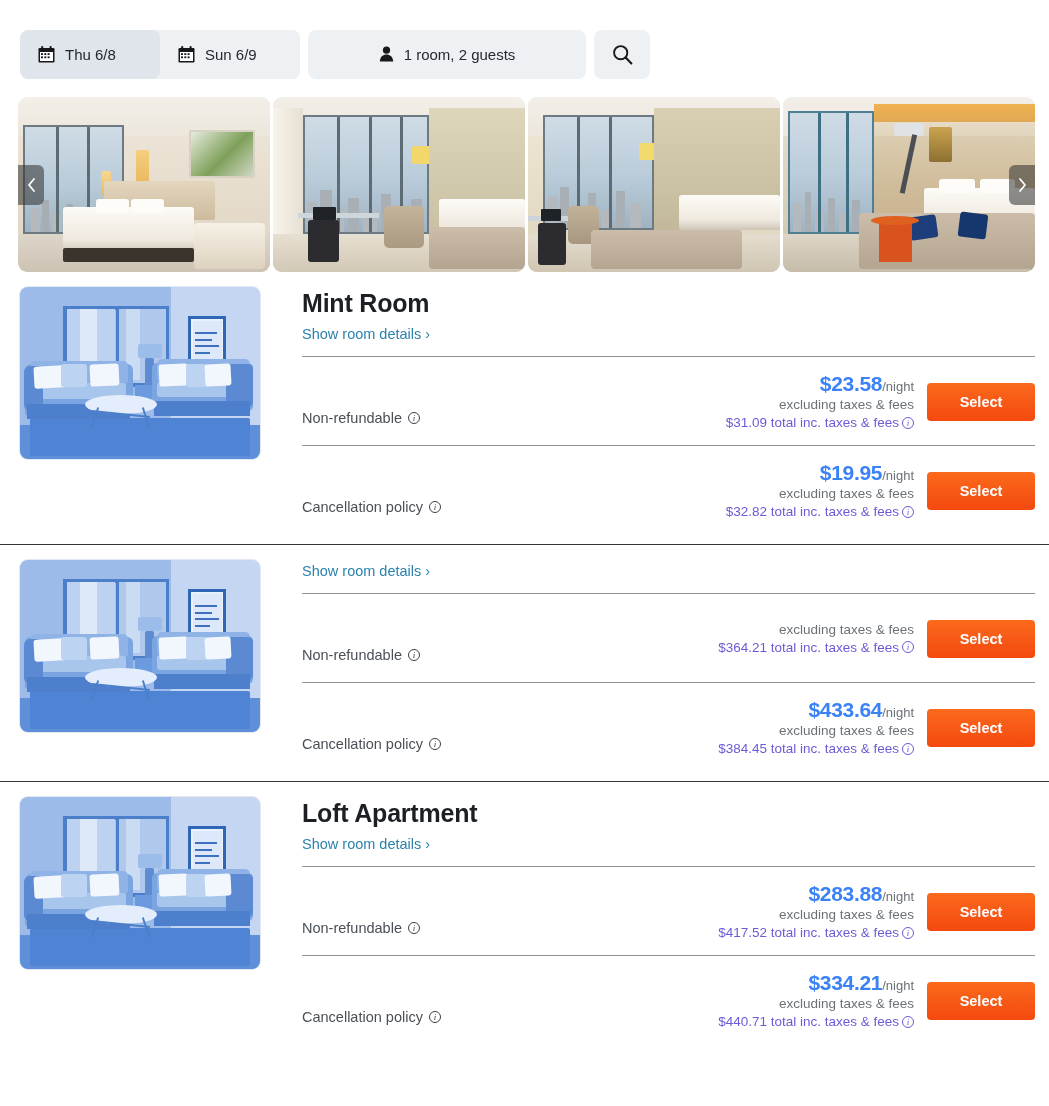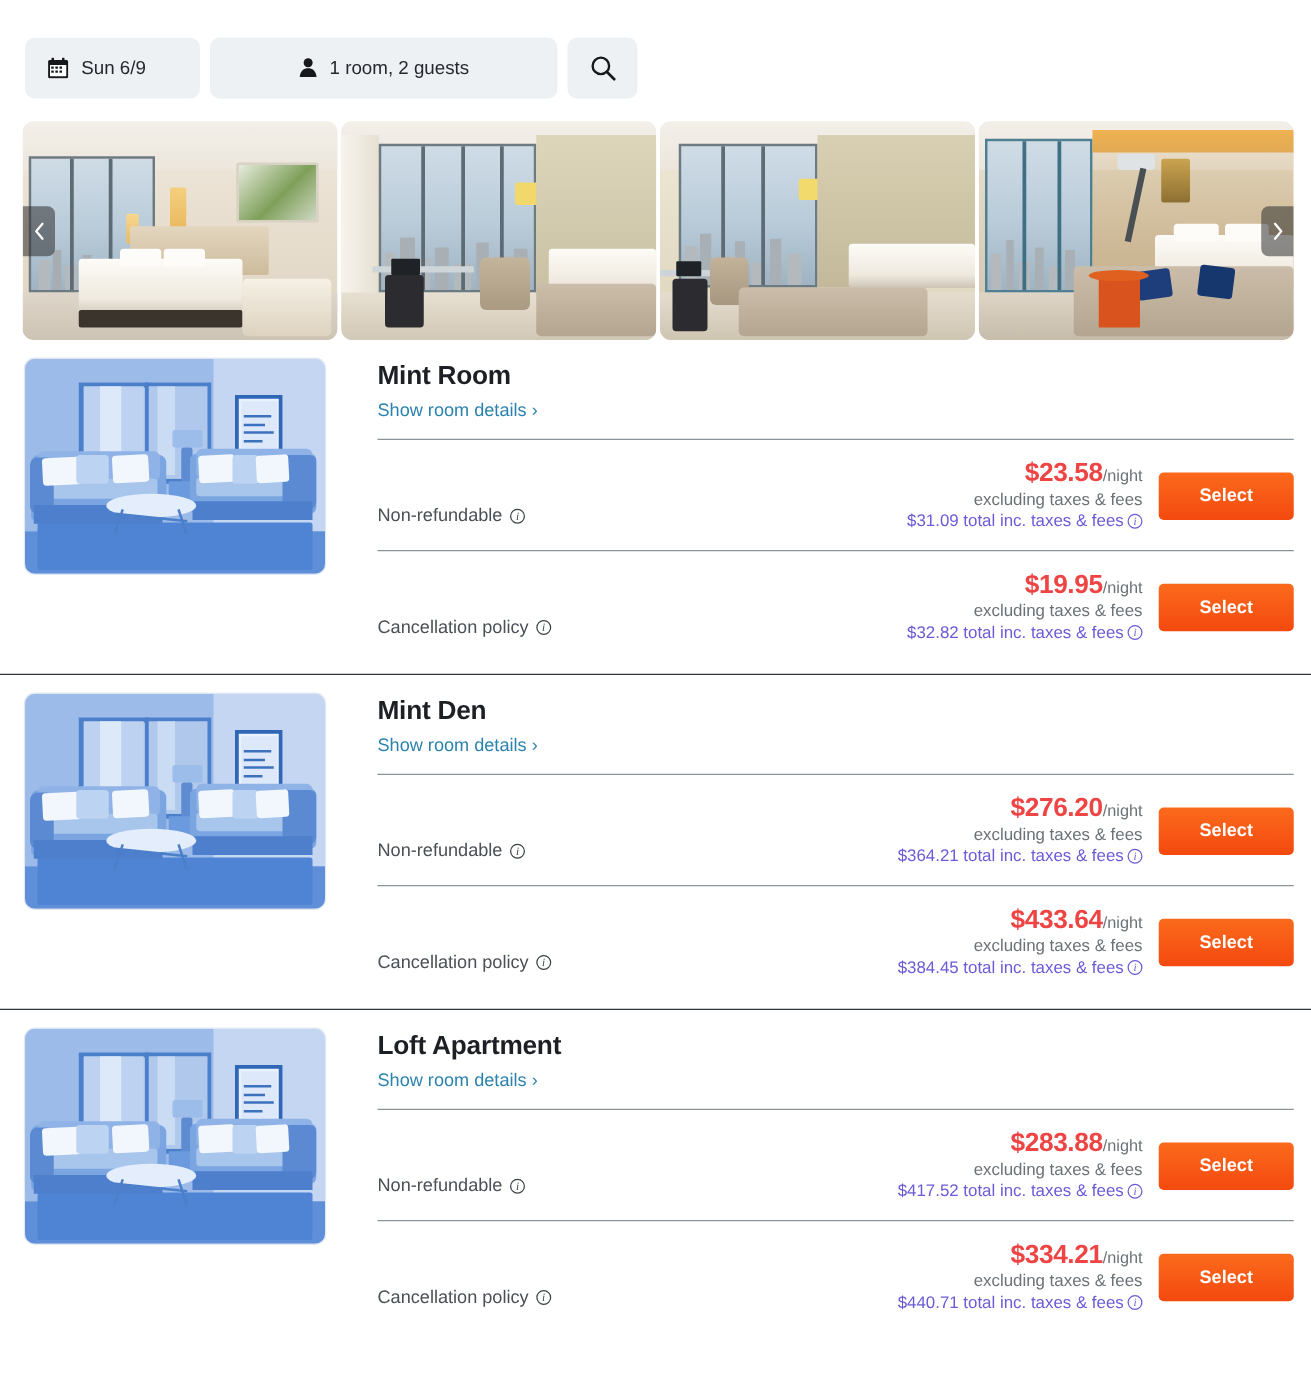--- a/index.html
+++ b/index.html
@@ -201,21 +201,21 @@
     left:27%; top:63%; width:30%; height:11%;
     background:#e3edfb; border-radius:50%;
   }
   .il-tableLeg { background:#4b7fc9; width:2px; }
   .il-lampShade { left:49%; top:33%; width:10%; height:8%; background:#9cbce9; border-radius:2px;}
   .il-lampBody { left:52%; top:41%; width:4%; height:17%; background:#5e8bd1; border-radius:2px;}
   .il-sideTable { left:48%; top:57%; width:12%; height:13%; background:#6c9ade; }
 
   .room-right { flex: 1 1 auto; padding-left: 42px; padding-top: 2px; }
   .room-title {
-    font-size: 21px;
+    font-size: 25px;
     font-weight: bold;
     color: #1c2024;
     margin: 0 0 7px 0;
     letter-spacing: -0.2px;
   }
   .room-details-link {
     display: inline-block;
     font-size: 14.5px;
     color: #2b82ad;
     cursor: pointer;
@@ -238,21 +238,21 @@
     margin-top: 32px;
   }
   .rate-price-block {
     text-align: right;
     padding-right: 13px;
     line-height: 1.18;
   }
   .price-main {
     font-size: 21px;
     font-weight: bold;
-    color: #ef4444;
+    color: #3b82f6;
     letter-spacing: -0.3px;
   }
   .price-unit {
     font-size: 13px;
     font-weight: normal;
     color: #6b7277;
   }
   .price-excl {
     font-size: 13.5px;
     color: #6b7277;
@@ -292,20 +292,37 @@
     vertical-align: 1px;
   }
   .info-i.purple { color: #6a5bd6; }
   .info-i.gray { color: #3c4247; }
 </style>
 </head>
 <body>
 
 <div class="searchbar">
   <div class="date-group">
+    <div class="date-field active">
+      <span>
+        <svg class="icon-svg" width="17" height="17" viewBox="0 0 17 17" aria-hidden="true">
+          <rect x="0.5" y="2" width="16" height="14.5" rx="1.2" fill="#16181b"></rect>
+          <rect x="2" y="6" width="13" height="9" fill="#ffffff"></rect>
+          <rect x="3" y="7.2" width="2" height="1.8" fill="#16181b"></rect>
+          <rect x="6.3" y="7.2" width="2" height="1.8" fill="#16181b"></rect>
+          <rect x="9.6" y="7.2" width="2" height="1.8" fill="#16181b"></rect>
+          <rect x="3" y="10.4" width="2" height="1.8" fill="#16181b"></rect>
+          <rect x="6.3" y="10.4" width="2" height="1.8" fill="#16181b"></rect>
+          <rect x="9.6" y="10.4" width="2" height="1.8" fill="#16181b"></rect>
+          <rect x="3.2" y="0" width="2" height="3.2" rx="0.8" fill="#16181b"></rect>
+          <rect x="11.6" y="0" width="2" height="3.2" rx="0.8" fill="#16181b"></rect>
+        </svg>
+      </span>
+      <span>Thu 6/8</span>
+    </div>
     <div class="date-field">
       <span>
         <svg class="icon-svg" width="17" height="17" viewBox="0 0 17 17" aria-hidden="true">
           <rect x="0.5" y="2" width="16" height="14.5" rx="1.2" fill="#16181b"></rect>
           <rect x="2" y="6" width="13" height="9" fill="#ffffff"></rect>
           <rect x="3" y="7.2" width="2" height="1.8" fill="#16181b"></rect>
           <rect x="6.3" y="7.2" width="2" height="1.8" fill="#16181b"></rect>
           <rect x="9.6" y="7.2" width="2" height="1.8" fill="#16181b"></rect>
           <rect x="3" y="10.4" width="2" height="1.8" fill="#16181b"></rect>
           <rect x="6.3" y="10.4" width="2" height="1.8" fill="#16181b"></rect>
@@ -610,34 +627,30 @@
     <div class="il il-pillow" style="left:58%;top:45%;width:12%;height:13%;"></div>
     <div class="il il-pillow2" style="left:69%;top:45%;width:9%;height:13%;"></div>
     <div class="il il-pillow" style="left:77%;top:45%;width:11%;height:13%;"></div>
     <div class="il il-table"></div>
     <div class="il il-tableLeg" style="left:31%;top:70%;height:12%;transform:rotate(18deg);"></div>
     <div class="il il-tableLeg" style="left:52%;top:70%;height:12%;transform:rotate(-18deg);"></div>
     <div class="il" style="left:30%;top:73%;width:24%;height:2px;background:#4b7fc9;transform:rotate(6deg);"></div>
 
       </div>
       <div class="room-right">
-        <div class="room-title">Mint Den</div>
         <div class="room-details-link">
           <span>Show room details</span><span> ›</span>
         </div>
         
           <div class="rate-row">
             <div class="rate-policy">
               <span>Non-refundable</span>
               <span class="info-i gray">i</span>
             </div>
             <div class="rate-price-block">
-              <div>
-                <span class="price-main">$276.20</span><span class="price-unit">/night</span>
-              </div>
               <div class="price-excl">excluding taxes &amp; fees</div>
               <div>
                 <span class="price-total">
                   <span>$364.21 total inc. taxes &amp; fees</span>
                   <span class="info-i purple">i</span>
                 </span>
               </div>
             </div>
             <button class="select-btn">Select</button>
           </div>

